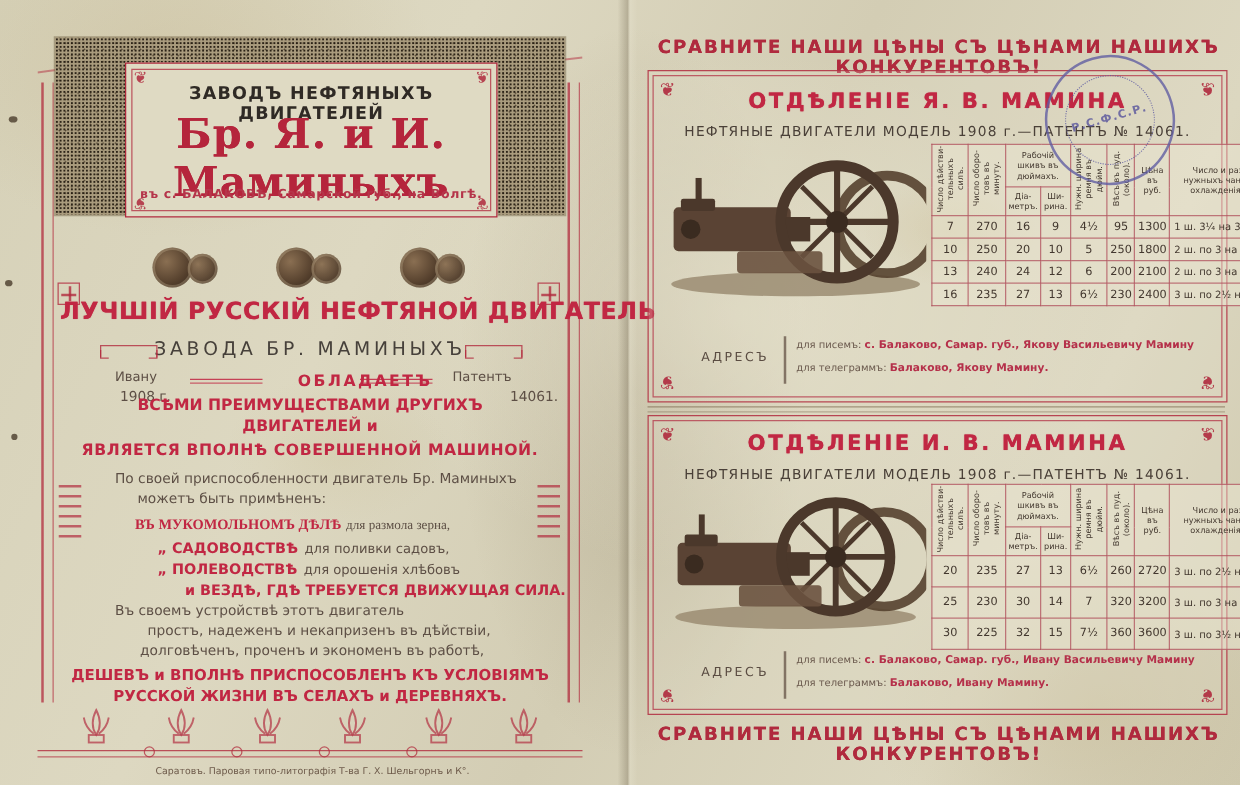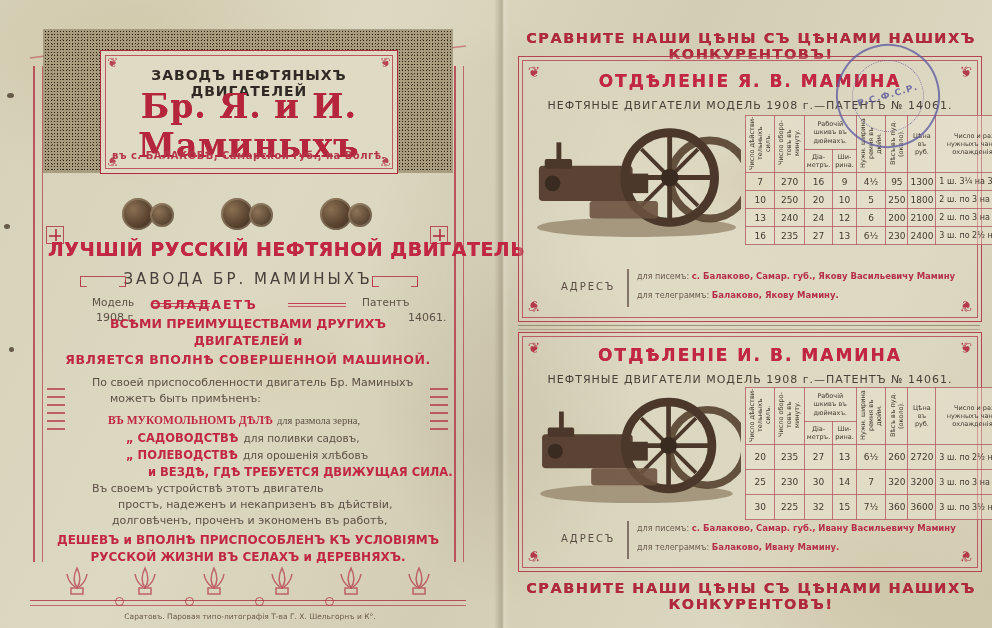--- a/index.html
+++ b/index.html
@@ -52,21 +52,21 @@
   .headline{left:48px;width:400px;text-align:center;top:238px;
     font-size:19px;font-weight:bold;color:#c12743;letter-spacing:.5px;text-shadow:0 0 .6px #c12743;}
   .subheadline{left:48px;width:400px;text-align:center;top:270px;
     font-size:15px;color:#46403a;letter-spacing:3px;}
   .bracket-orn{position:absolute;width:44px;height:9px;border:1.5px solid rgba(178,44,62,.8);border-bottom:none;top:276px;}
   .bracket-orn::before,.bracket-orn::after{content:"";position:absolute;bottom:-1px;width:6px;height:6px;border:1.5px solid rgba(178,44,62,.8);border-top:none;}
   .bracket-orn::before{left:-1px;border-right:none;}
   .bracket-orn::after{right:-1px;border-left:none;}
   .mp-label{font-size:10.5px;color:#5d4f45;}
   .mp-value{font-size:11px;color:#5d4f45;}
-  .possess{left:150px;width:196px;text-align:left;top:297px;
+  .possess{left:150px;width:196px;text-align:right;top:297px;
     font-size:12.5px;font-weight:bold;color:#c12743;letter-spacing:2px;}
   .dbl-rule{position:absolute;width:58px;height:2px;top:303px;
     border-top:1.5px solid rgba(193,39,67,.85);border-bottom:1px solid rgba(193,39,67,.7);}
   .adv{width:400px;left:48px;text-align:center;font-weight:bold;color:#c12743;}
   .adv1{top:316px;font-size:12.5px;}
   .adv2{top:333px;font-size:12.5px;}
   .adv3{top:352px;font-size:12.5px;letter-spacing:.5px;}
   .body-dark{color:#5d4f45;}
   .intro1{left:92px;top:376px;font-size:11px;}
   .intro2{left:110px;top:392px;font-size:11px;}
@@ -192,21 +192,21 @@
           <b></b>
           <b></b>
         </span>
     </div>
 
     <div class="lline headline">ЛУЧШІЙ РУССКІЙ НЕФТЯНОЙ ДВИГАТЕЛЬ</div>
     <div class="lline subheadline">ЗАВОДА БР. МАМИНЫХЪ</div>
     <span class="bracket-orn" style="left:80px;"></span>
     <span class="bracket-orn" style="right:578px;left:auto;width:44px;right:auto;left:372px;"></span>
 
-    <div class="lline mp-label" style="left:92px;top:296px;">Модель</div>
+    <div class="lline mp-label" style="left:92px;top:296px;">Ивану</div>
     <div class="lline mp-value" style="left:96px;top:311px;">1908 г.</div>
     <div class="lline mp-label" style="left:362px;top:296px;">Патентъ</div>
     <div class="lline mp-value" style="left:368px;top:311px;margin-left:40px;">14061.</div>
     <span class="dbl-rule" style="left:152px;"></span>
     <div class="lline possess">ОБЛАДАЕТЪ</div>
     <span class="dbl-rule" style="left:288px;"></span>
 
     <div class="lline adv adv1">ВСѢМИ ПРЕИМУЩЕСТВАМИ ДРУГИХЪ</div>
     <div class="lline adv adv2">ДВИГАТЕЛЕЙ и</div>
     <div class="lline adv adv3">ЯВЛЯЕТСЯ ВПОЛНѢ СОВЕРШЕННОЙ МАШИНОЙ.</div>

